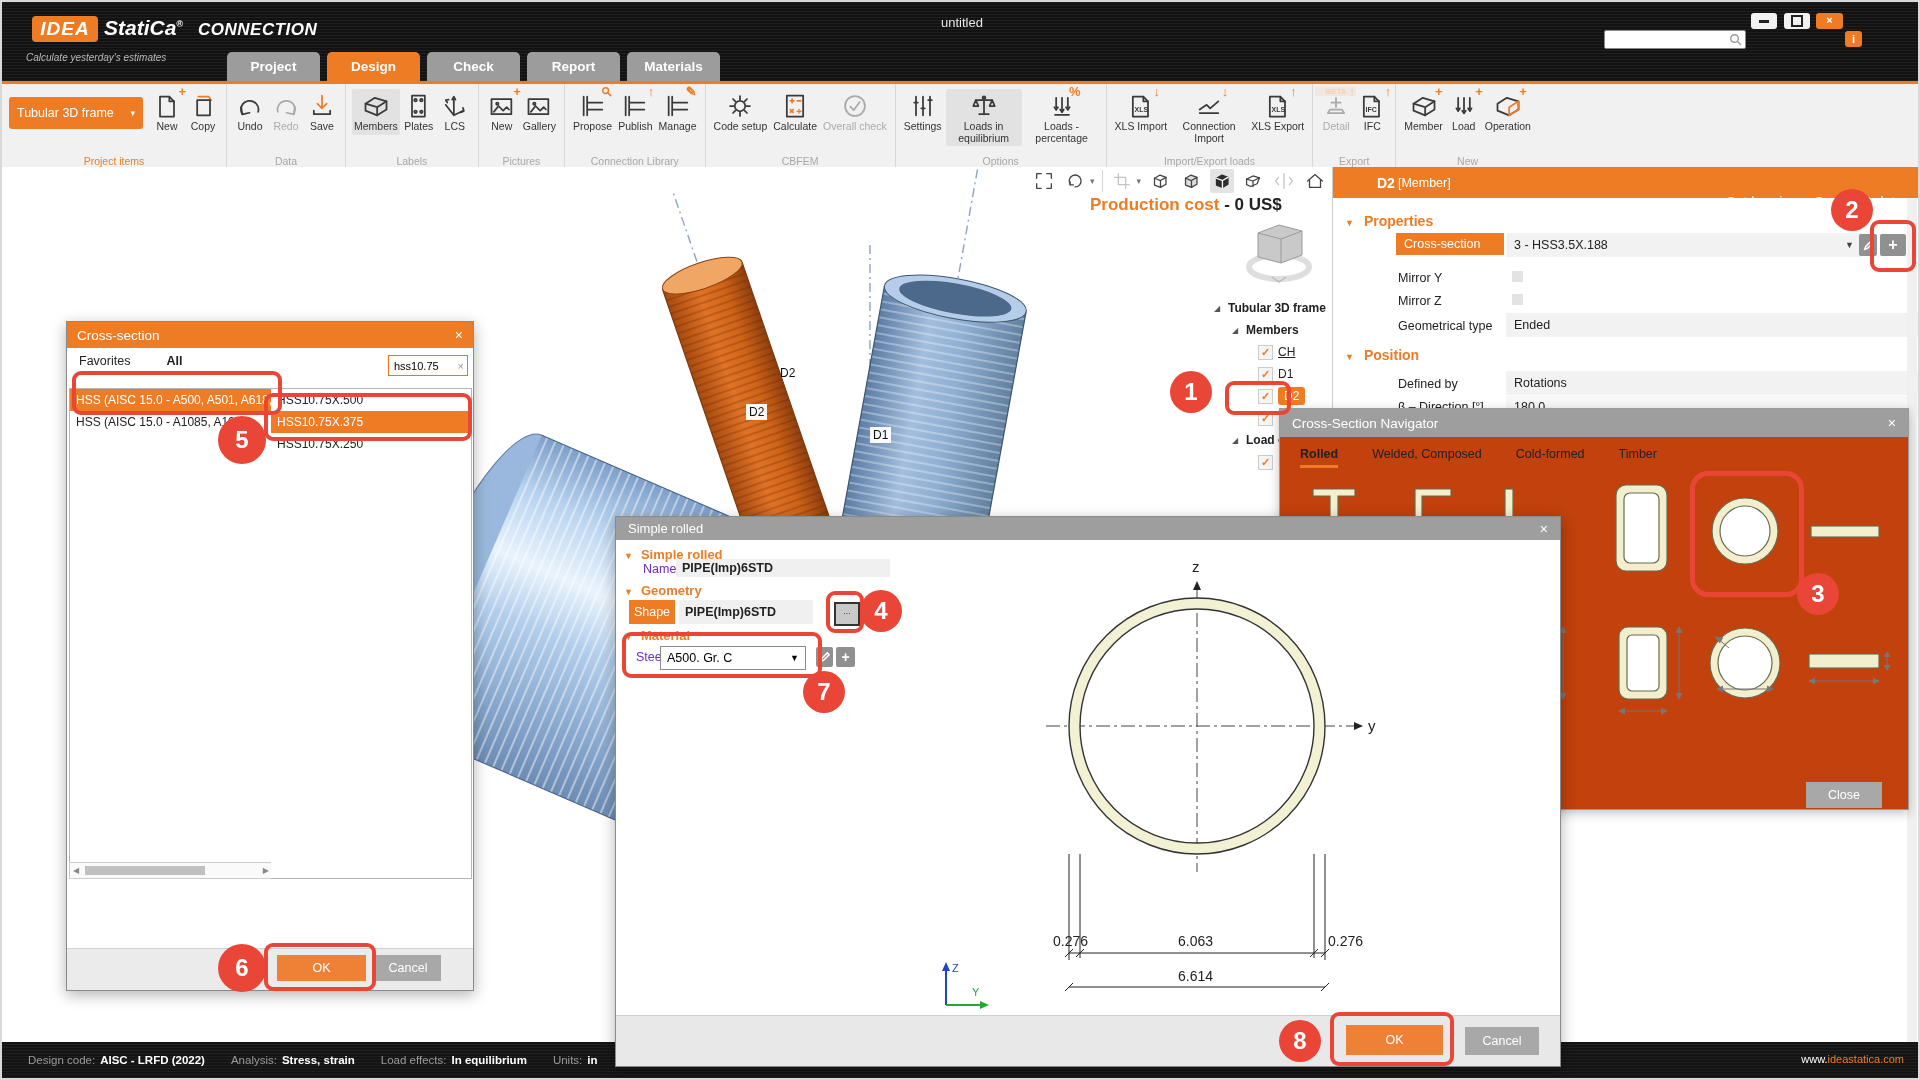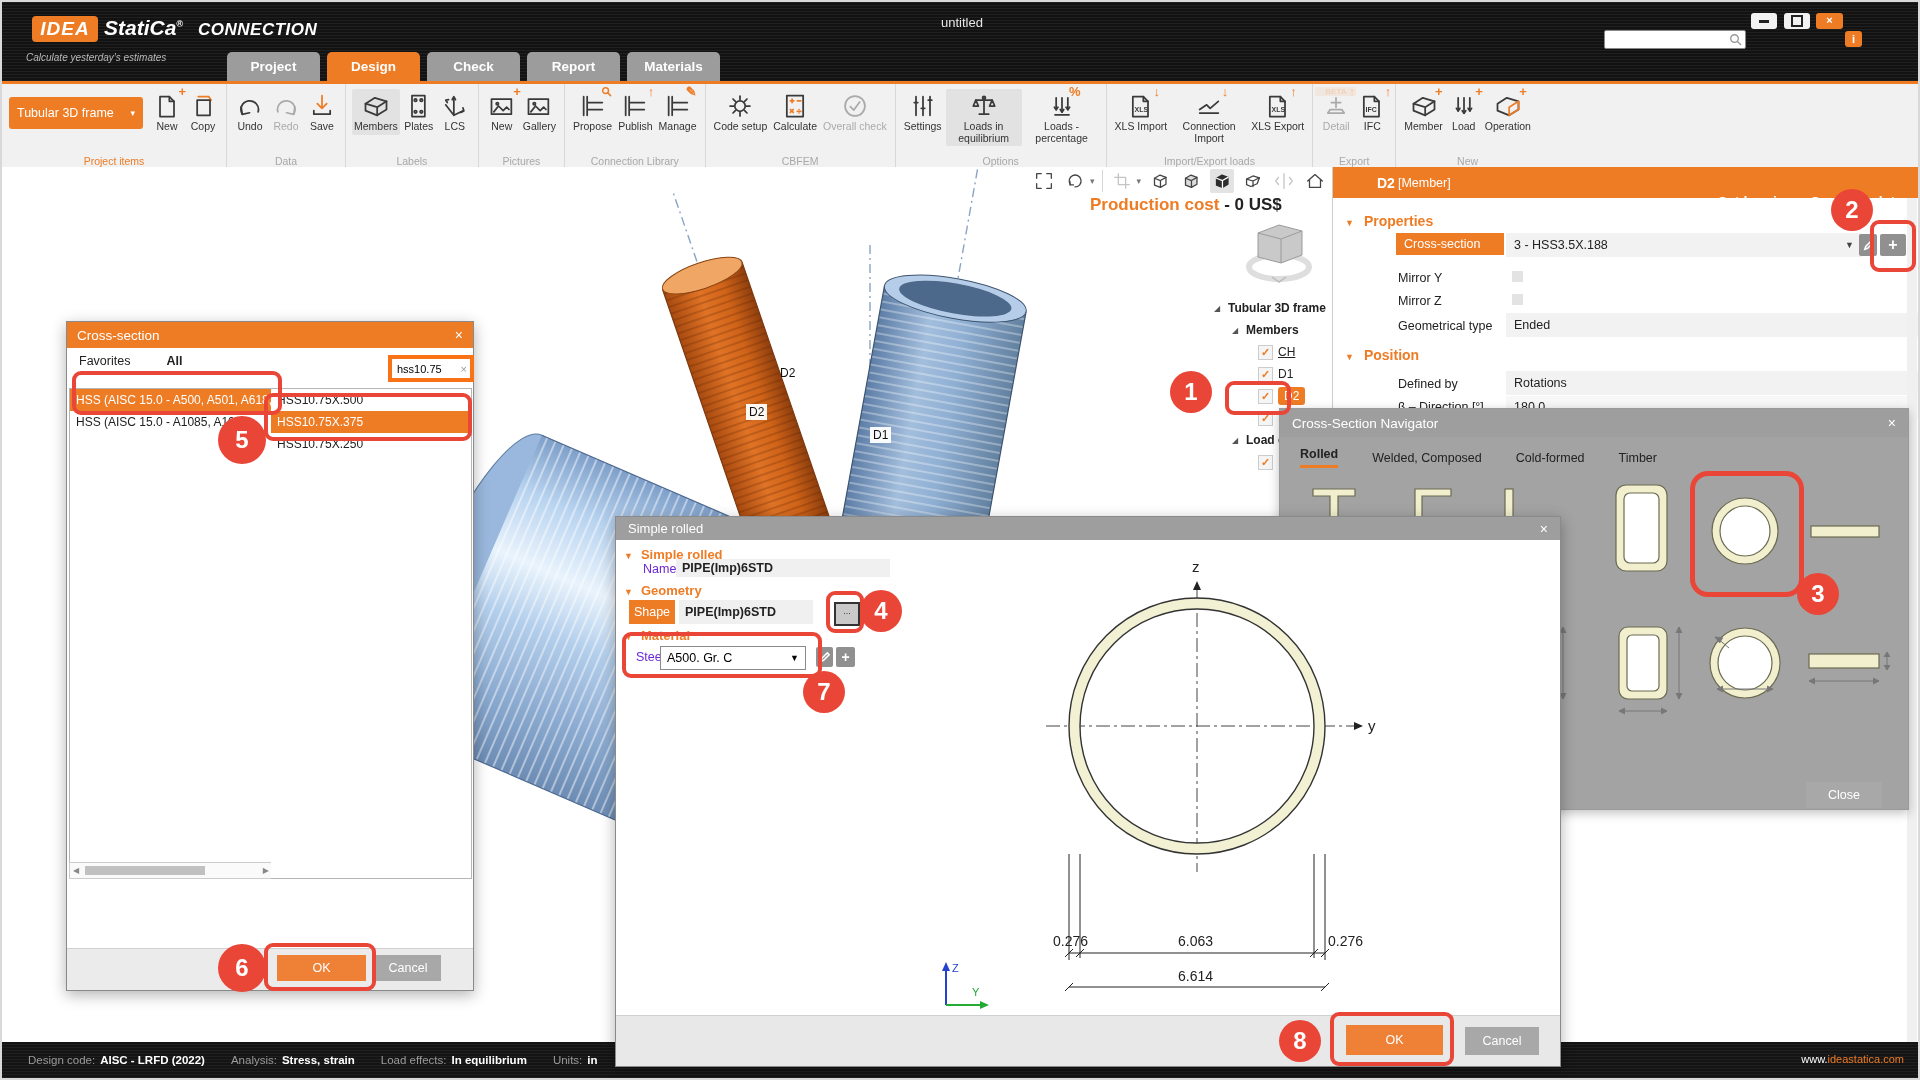--- a/index.html
+++ b/index.html
@@ -69,49 +69,49 @@
   .texp{width:14px;color:#555;font-size:8px;}
   .tbold{font-weight:bold;}
   .tcheck{width:13px;height:13px;background:#f5f5f5;border:1px solid #ccc;margin-right:5px;color:#ee7c25;
     font-size:11px;font-weight:bold;line-height:12px;text-align:center;}
   .d2chip{background:#ee7c25;color:#fff;border-radius:3px;padding:0 6px;line-height:18px;}
   
   .props{position:absolute;left:1330px;top:165px;width:586px;height:875px;background:#fff;border-left:1px solid #ccc;}
   .phead{position:absolute;left:0;top:0;width:100%;height:31px;background:#ee7c25;color:#fff;display:flex;align-items:center;}
   .phead .pid{font-weight:bold;font-size:14px;margin-left:44px;}
   .phead .ptype{font-size:12.5px;margin-left:3px;flex:1;}
-  .phead .pact{font-size:14px;font-weight:bold;margin-right:16px;margin-top:39px;}
+  .phead .pact{font-size:14px;font-weight:normal;margin-right:16px;margin-top:39px;}
   .psec{position:absolute;font-size:14px;font-weight:bold;color:#ee7c25;}
   .psec .arr{color:#ee7c25;font-size:9px;margin-right:10px;}
   .plab{position:absolute;font-size:12.5px;color:#222;}
   .plab.onorange{background:#ee7c25;color:#fff;padding:4px 0 4px 8px;}
   .pfield{position:absolute;background:#f2f2f2;font-size:12.5px;color:#222;display:flex;align-items:center;padding-left:8px;}
   .pfield .dd{margin-left:auto;margin-right:8px;font-size:9px;color:#444;}
   .pcheck{position:absolute;width:11px;height:11px;background:#e3e3e3;}
   .sqbtn{position:absolute;background:#909090;color:#fff;display:flex;align-items:center;justify-content:center;border-radius:2px;}
   .sqbtn svg{width:13px;height:13px;stroke:#fff;fill:none;stroke-width:1.6;}
   .pscroll{position:absolute;right:2px;top:31px;width:10px;height:844px;background:#f0f0f0;}
   
-  .navg{position:absolute;left:1277px;top:406px;width:628px;height:400px;background:#a3a3a3;border:1px solid #9a9a9a;
+  .navg{position:absolute;left:1277px;top:406px;width:628px;height:400px;background:#c2410c;border:1px solid #9a9a9a;
     box-shadow:0 3px 10px rgba(0,0,0,.25);z-index:20;}
   .navg-title{height:28px;background:#9e9e9e;color:#fff;font-size:13.5px;display:flex;align-items:center;padding:0 12px;}
   .navg-x{margin-left:auto;font-size:14px;color:#fff;}
-  .navg-tabs{display:flex;gap:34px;padding:10px 0 0 20px;font-size:12.5px;color:#222;align-items:center;}
+  .navg-tabs{display:flex;gap:34px;padding:10px 0 0 20px;font-size:12.5px;color:#222;}
   .navg-tab.active{border-bottom:3px solid #ee7c25;padding-bottom:4px;font-weight:bold;}
   .closebtn{position:absolute;left:526px;top:373px;width:76px;height:26px;background:#a8a8a8;color:#fff;font-size:12.5px;
     text-align:center;line-height:26px;}
   .navg svg.shapes{position:absolute;left:0;top:62px;}
   
   .dlg{position:absolute;background:#fff;border:1px solid #8a8a8a;box-shadow:0 4px 14px rgba(0,0,0,.3);}
   .dlg-cs{left:64px;top:319px;width:406px;height:668px;z-index:30;}
   .dlg-cs .dtitle{height:26px;background:#ee7c25;color:#fff;font-size:13.5px;display:flex;align-items:center;padding:0 10px;}
   .dtitle .dx{margin-left:auto;font-size:14px;}
   .cstabs{position:absolute;left:12px;top:32px;font-size:12.5px;color:#222;display:flex;gap:36px;}
   .cstab.active{font-weight:bold;border-bottom:3px solid #ee7c25;padding-bottom:3px;}
-  .cssearch{position:absolute;left:321px;top:33px;width:78px;height:19px;border:4px solid #f97316;background:#fff;
+  .cssearch{position:absolute;left:321px;top:33px;width:78px;height:19px;border:1px solid #f97316;background:#fff;
     font-size:11px;display:flex;align-items:center;}
   .cssearch input{border:0;outline:0;width:58px;font-size:11px;margin-left:3px;background:transparent;}
   .cssearch .cx{color:#999;margin-left:auto;margin-right:3px;}
   .cslist{position:absolute;border:1px solid #b5b5b5;background:#fff;overflow:hidden;font-size:12px;}
   .csitem{height:22px;line-height:22px;padding-left:6px;white-space:nowrap;color:#222;}
   .csitem.sel{background:#ee7c25;color:#fff;}
   .hscroll{position:absolute;left:2px;top:540px;width:202px;height:15px;background:#fafafa;border:1px solid #ccc;
     display:flex;align-items:center;font-size:8px;color:#888;}
   .hthumb{height:9px;background:#c0c0c0;width:120px;margin-left:6px;}
   .dfoot{position:absolute;left:0;width:100%;background:#ebebeb;border-top:1px solid #d0d0d0;}

